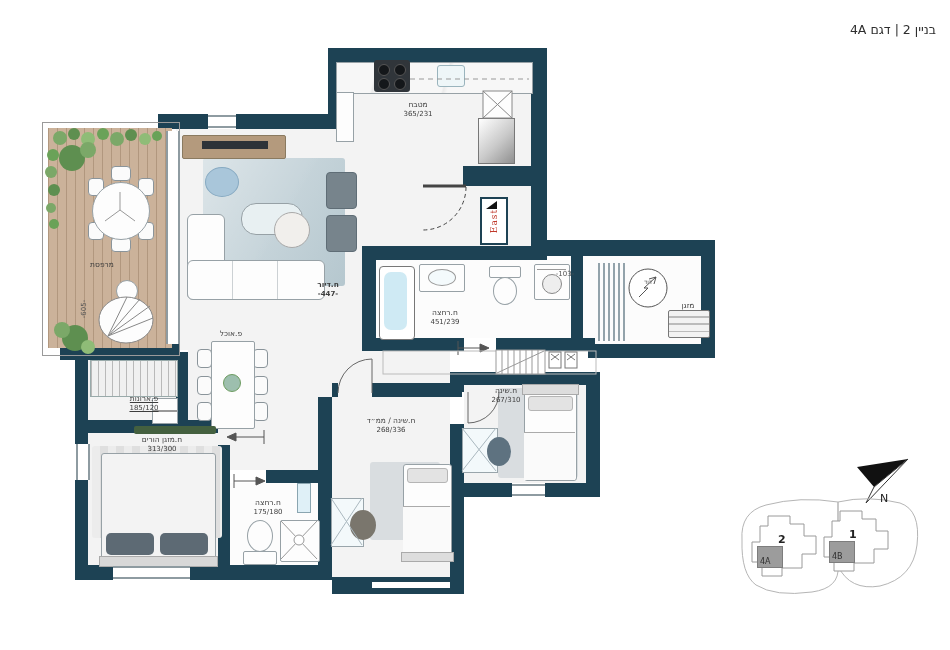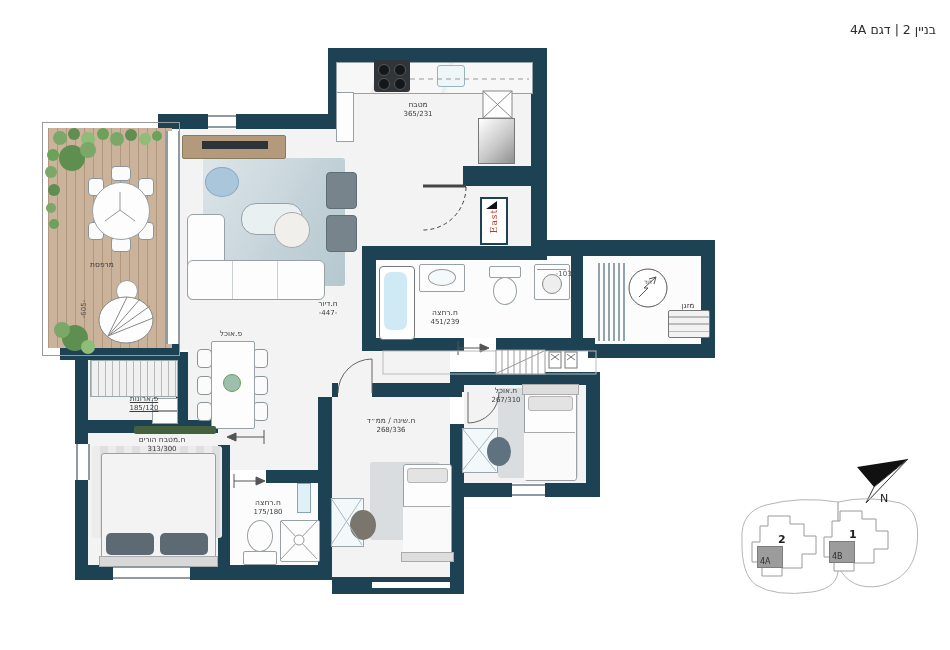--- a/index.html
+++ b/index.html
@@ -359,44 +359,44 @@
   <div class="site-num" style="left:778px;top:533px;">2</div>
   <div class="site-num" style="left:849px;top:528px;">1</div>
   <div class="north-n" style="left:880px;top:492px;">N</div>
 
   <div class="lbl" style="left:386px;top:100px;width:64px;">
     <span>מטבח</span><span class="sz">365/231</span>
   </div>
   <div class="lbl" style="left:78px;top:260px;width:48px;">
     <span>מרפסת</span>
   </div>
-  <div class="lbl" style="left:296px;top:299px;width:64px;">
+  <div class="lbl" style="left:296px;top:280px;width:64px;font-weight:bold;">
     <span>ח.דיור</span><span class="sz">-447-</span>
   </div>
   <div class="dim" style="left:62px;top:305px;width:44px;transform:rotate(-90deg);">-605-</div>
   <div class="lbl" style="left:202px;top:329px;width:58px;">
     <span>פ.אוכל</span>
   </div>
   <div class="lbl" style="left:410px;top:308px;width:70px;">
     <span>ח.רחצה</span><span class="sz">451/239</span>
   </div>
   <div class="lbl" style="left:238px;top:498px;width:60px;">
     <span>ח.רחצה</span><span class="sz">175/180</span>
   </div>
   <div class="lbl" style="left:118px;top:394px;width:52px;text-decoration:underline;">
     <span>פ.ארונות</span><span class="sz">185/120</span>
   </div>
   <div class="lbl" style="left:122px;top:435px;width:80px;">
-    <span>ח.מטבח הורים</span><span class="sz">313/300</span>
+    <span>ח.מזגן הורים</span><span class="sz">313/300</span>
   </div>
   <div class="lbl" style="left:346px;top:416px;width:90px;text-align:center;">
     <span>ח.שינה / ממ״ד</span><span class="sz">268/336</span>
   </div>
   <div class="lbl" style="left:478px;top:386px;width:56px;">
-    <span>ח.אוכל</span><span class="sz">267/310</span>
+    <span>ח.שינה</span><span class="sz">267/310</span>
   </div>
   <div class="lbl" style="left:668px;top:301px;width:40px;">
     <span>מזגן</span>
   </div>
   <div class="boiler-lbl" style="left:640px;top:278px;width:16px;text-align:center;">דוד</div>
   <div class="dim" style="left:548px;top:270px;width:34px;">-103-</div>
 
 </div>
 
 </body></html>

